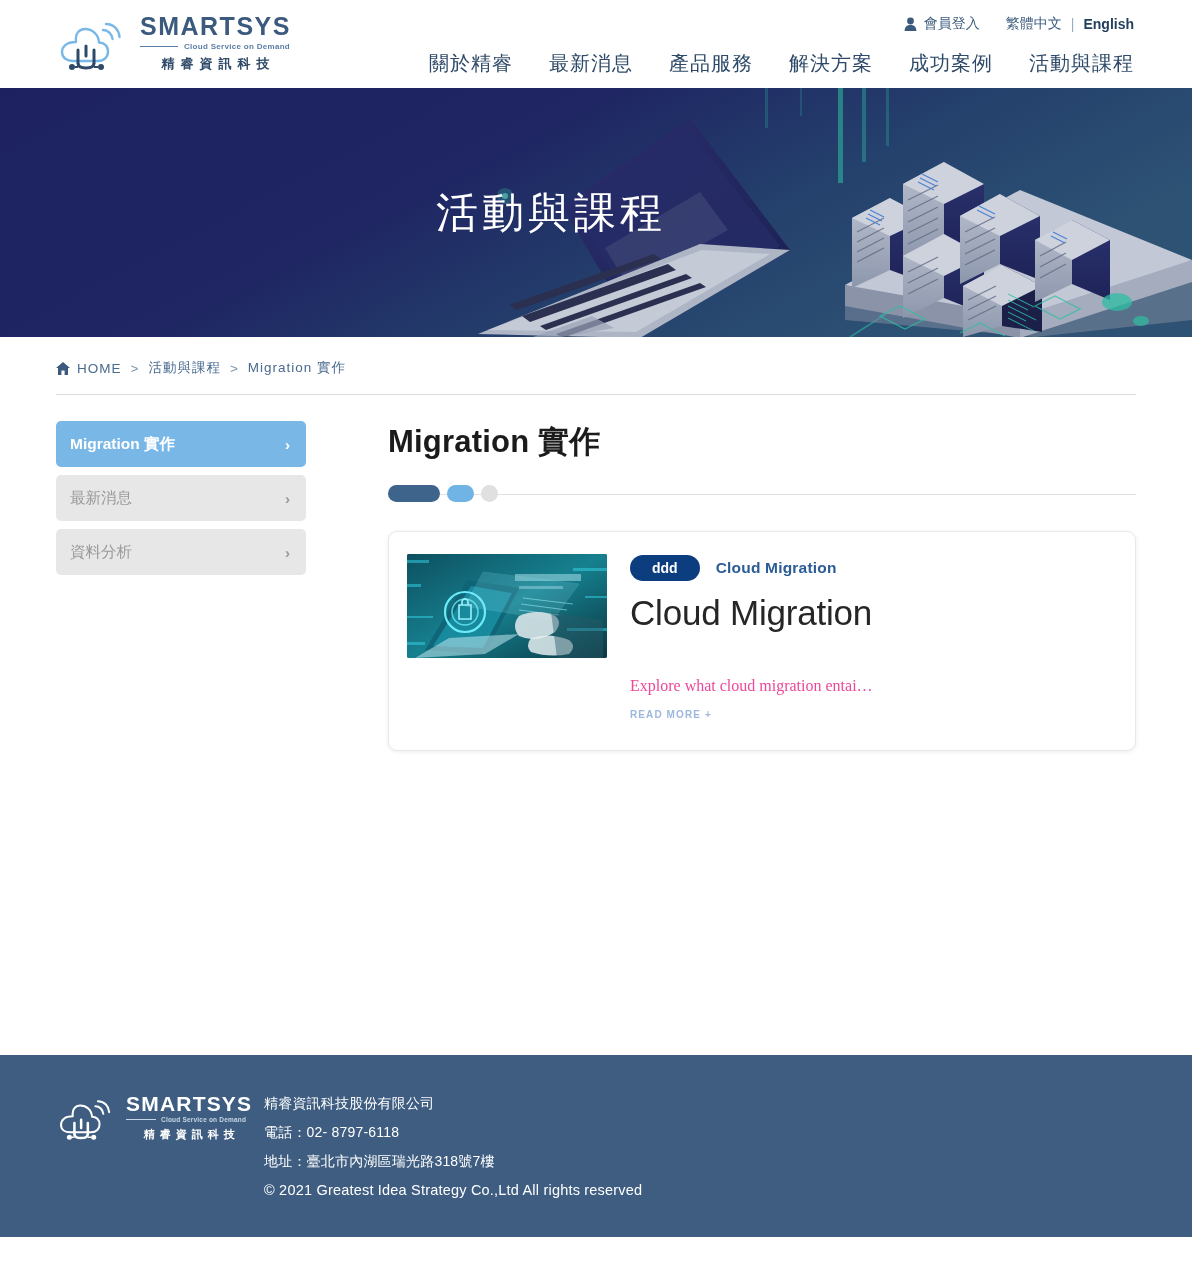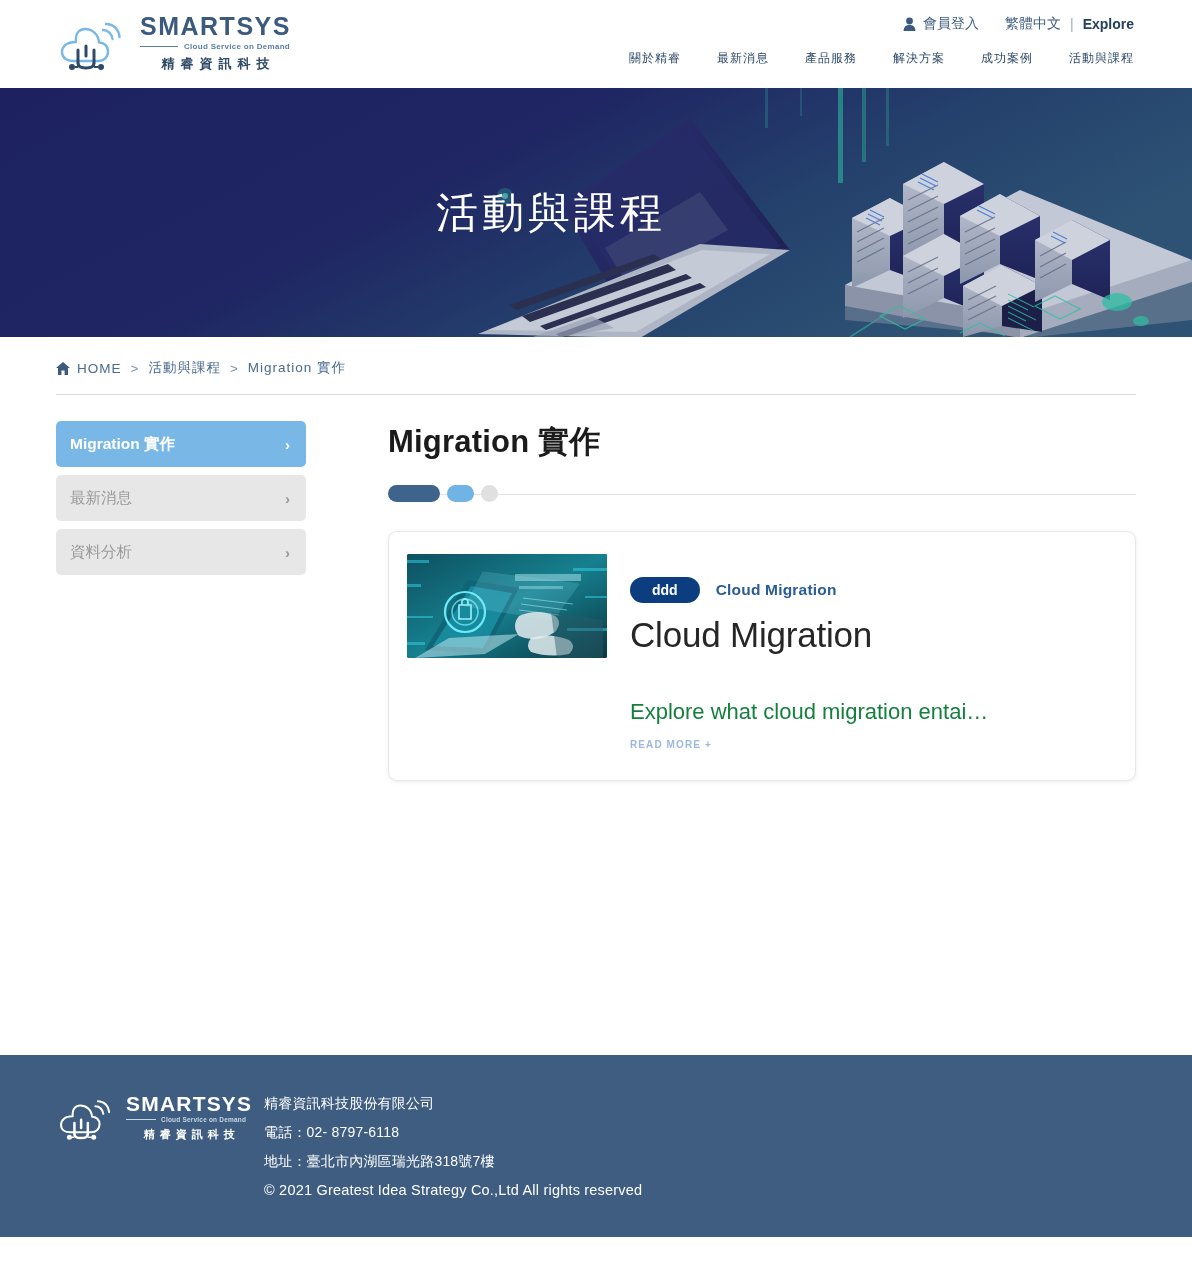--- a/index.html
+++ b/index.html
@@ -59,21 +59,21 @@
   .person-icon { width: 13px; height: 14px; flex: none; }
   .util-langs { display: flex; align-items: center; gap: 9px; margin-left: 16px; }
   .lang-sep { color: #9aadc2; }
   .lang-active { font-weight: bold; color: #24405f; cursor: pointer; }
   .lang-alt { color: #3b5a7e; cursor: pointer; }
 
   .mainnav {
     position: absolute;
     right: 58px; top: 50px;
     display: flex; align-items: center; gap: 36px;
-    font-size: 12px; color: #2e4a68;
+    font-size: 20px; color: #2e4a68;
   }
   .mainnav span { cursor: pointer; letter-spacing: 1px; }
 
   
   .hero {
     position: relative;
     width: 1192px; height: 249px;
     background: linear-gradient(100deg, #1d2160 0%, #1e2563 42%, #233a6b 66%, #2c4f72 100%);
     overflow: hidden;
   }
@@ -156,43 +156,43 @@
     padding: 22px 24px 28px 18px;
     display: flex;
     gap: 23px;
   }
   .card-thumb {
     width: 200px; height: 104px; flex: none;
     border-radius: 2px; overflow: hidden;
     background: #10414f;
     position: relative;
   }
-  .card-body { flex: 1; min-width: 0; padding-top: 1px; margin-top: 22px; }
+  .card-body { flex: 1; min-width: 0; padding-top: 1px; }
   .tag-row { display: flex; align-items: center; gap: 16px; }
   .badge {
     background: #0c3d7e; color: #ffffff;
     border-radius: 15px;
     font-size: 14px; font-weight: bold;
     padding: 6px 22px;
     line-height: 1;
     cursor: pointer;
   }
   .cat {
     font-size: 15.5px; font-weight: bold; color: #2b5c96;
     letter-spacing: .2px;
   }
   .card-title {
     margin-top: 12px;
     font-size: 35px; color: #262626; letter-spacing: -.2px;
     white-space: nowrap; overflow: hidden; text-overflow: ellipsis;
   }
   .card-desc {
     margin-top: 44px;
-    font-size: 22px; color: #15803d;
-    white-space: nowrap; overflow: hidden; text-overflow: ellipsis;
+    font-size: 16px; color: #ec4899;
+    white-space: nowrap; overflow: hidden; text-overflow: ellipsis; font-family: Liberation Serif, serif;
   }
   .readmore {
     margin-top: 14px;
     font-size: 10px; font-weight: bold; letter-spacing: 1.1px;
     color: #9db8de; cursor: pointer; display: inline-block;
   }
 
   
   .footer {
     width: 1192px; height: 182px;
@@ -248,21 +248,21 @@
     <div class="util-login">
       <svg class="person-icon" viewBox="0 0 13 14">
         <circle cx="6.5" cy="4" r="3.4" fill="#3b5a7e"></circle>
         <path d="M0.6 14 C0.6 9.6 3.2 8 6.5 8 C9.8 8 12.4 9.6 12.4 14 Z" fill="#3b5a7e"></path>
       </svg>
       <span>會員登入</span>
     </div>
     <div class="util-langs">
       <span class="lang-alt">繁體中文</span>
       <span class="lang-sep">|</span>
-      <span class="lang-active">Explore</span>
+      <span class="lang-active">English</span>
     </div>
   </div>
 
   <div class="mainnav">
     <span>關於精睿</span>
     <span>最新消息</span>
     <span>產品服務</span>
     <span>解決方案</span>
     <span>成功案例</span>
     <span>活動與課程</span>

